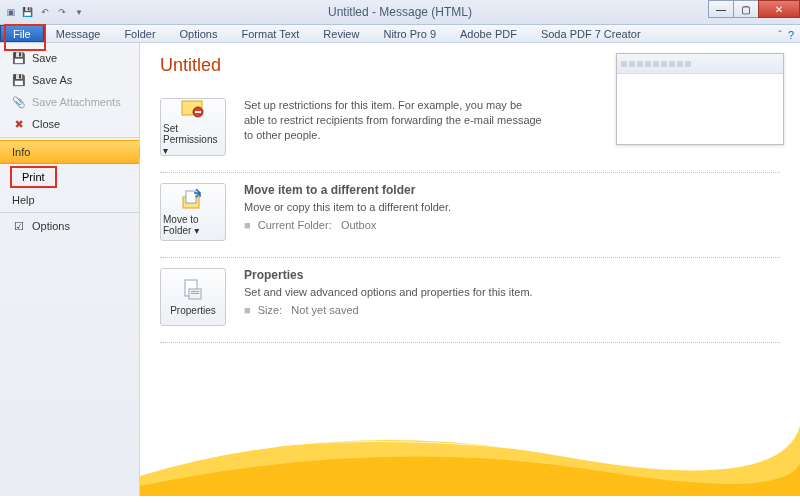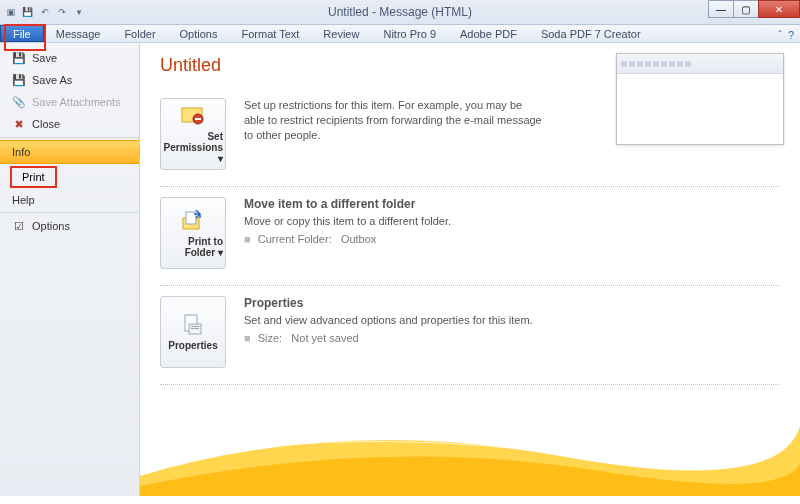--- a/index.html
+++ b/index.html
@@ -32,21 +32,21 @@
   .sb-selected { background: linear-gradient(#ffd86b,#ffb528); border-top:1px solid #f5a300; border-bottom:1px solid #f5a300; font-weight: normal; color:#333; padding: 5px 12px; position: relative; font-size:11px;}
   .sb-selected::after { content:""; position:absolute; right:-6px; top:50%; transform:translateY(-50%); width:0; height:0; border-top:6px solid transparent; border-bottom:6px solid transparent; border-left:6px solid #ffb528;}
   .print-highlight { border: 2px solid #e03020; padding: 3px 10px; display:inline-block; font-size:11px; margin: 2px 10px; }
   .sb-plain { padding: 4px 12px; font-size: 11px; color:#333; cursor:default; }
 
   .content { flex: 1; padding: 12px 20px 0 20px; position: relative; background:#fff; overflow:hidden; }
   .bigtitle { font-size: 18px; color: #c2410c; margin-bottom: 12px; }
 
   .section { display: flex; gap: 18px; padding: 10px 0 16px 0; border-bottom: 1px dotted #c0c0c0; }
   .section:last-of-type { border-bottom: none; }
-  .bigbtn { width: 66px; height: 72px; border: 1px solid #c8cdd6; border-radius: 3px; background: linear-gradient(#fdfdfe,#edf0f5); display: flex; flex-direction: column; align-items: center; justify-content: center; font-size: 10px; color: #333; gap: 3px; text-align:right; padding: 4px 2px; font-weight: bold; }
+  .bigbtn { width: 66px; height: 58px; border: 1px solid #c8cdd6; border-radius: 3px; background: linear-gradient(#fdfdfe,#edf0f5); display: flex; flex-direction: column; align-items: center; justify-content: center; font-size: 10px; color: #333; gap: 3px; text-align:left; padding: 4px 2px; }
   .bigbtn .bicon { width: 26px; height: 24px; display:flex; align-items:center; justify-content:center; }
   .secbody { font-size: 11px; color: #555; max-width: 300px; }
   .sectitle { font-size: 12px; font-weight: bold; color: #555; margin-bottom: 3px; }
   .secdesc { margin-bottom: 4px; line-height: 1.35; }
   .secmeta { color: #7a7a7a; }
   .secmeta .bullet { color:#bbb; margin-right:4px; }
 
   .preview { position: absolute; right: 16px; top: 10px; width: 168px; height: 92px; border: 1px solid #c0c0c0; background: #fff; box-shadow: 0 1px 3px rgba(0,0,0,0.15);}
   .preview-inner-top { height: 20px; background: linear-gradient(#f2f5f9,#e6ebf3); border-bottom:1px solid #d3dae5; display:flex; align-items:center; gap:2px; padding:0 4px;}
   .preview-dot { width:6px; height:6px; background:#cbd4e0; border-radius:1px;}
@@ -147,21 +147,21 @@
 
     <div class="section">
       <div class="bigbtn">
         <div class="bicon">
           <svg width="26" height="22">
               <rect x="3" y="8" width="16" height="11" fill="#ffe27a" stroke="#d7a62f"></rect>
               <rect x="6" y="2" width="10" height="12" fill="#fff" stroke="#8aa5c9"></rect>
               <path d="M14 4 L20 4 L20 8 M20 4 L16 0 M20 4 L16 8" stroke="#2a67c0" fill="none" stroke-width="1.5"></path>
             </svg>
         </div>
-        <div><span>Print to Folder</span> ▾</div>
+        <div><span>Move to Folder</span> ▾</div>
       </div>
       <div class="secbody">
         <div class="sectitle">Move item to a different folder</div>
         <div class="secdesc">Move or copy this item to a different folder.</div>
         <div class="secmeta">
           <span class="bullet">■</span>
           <span>Current Folder:</span>&nbsp;&nbsp;
           <span>Outbox</span>
         </div>
       </div>

